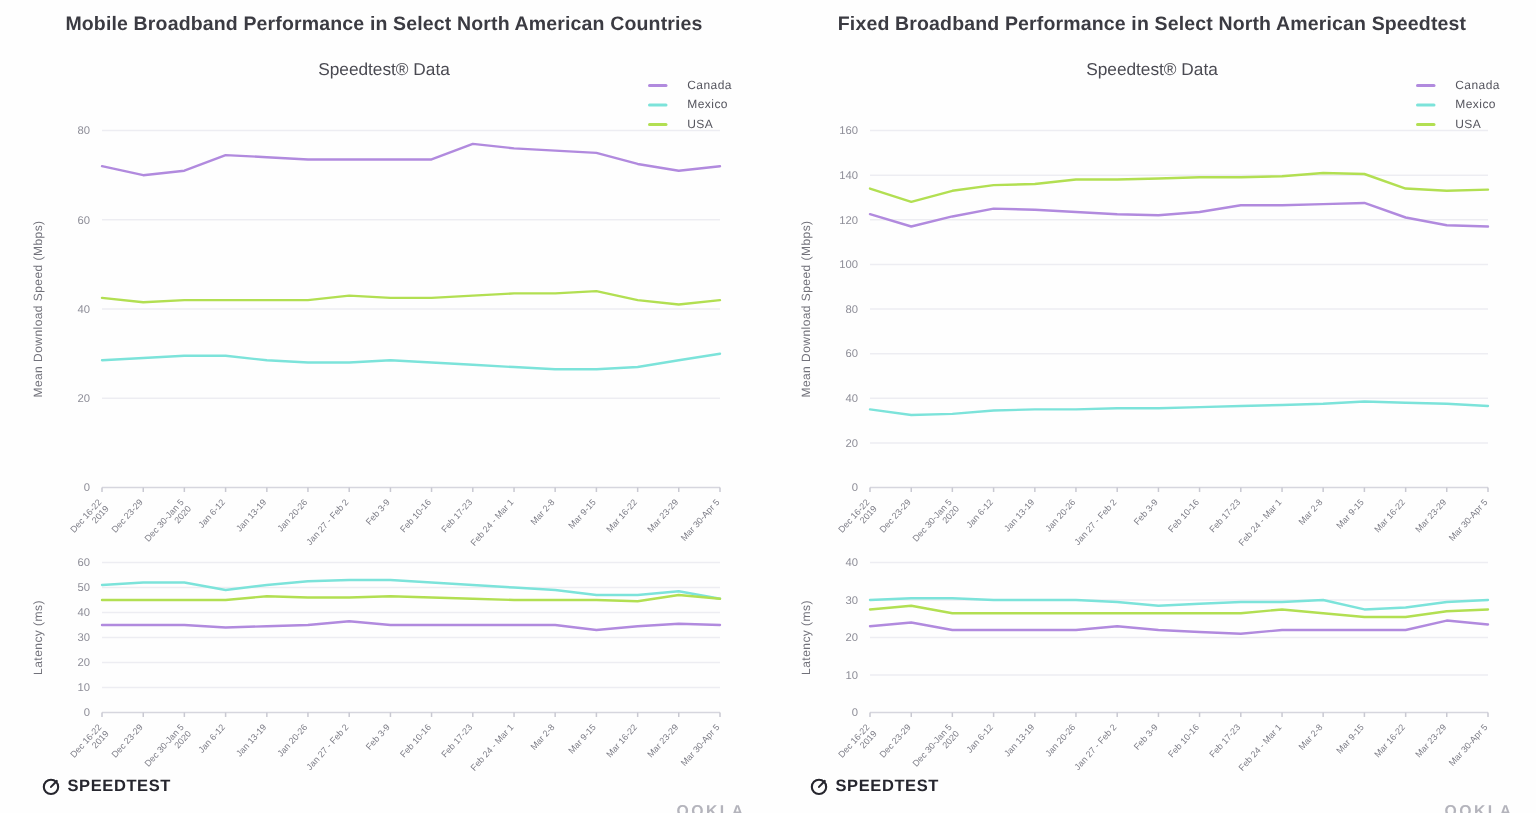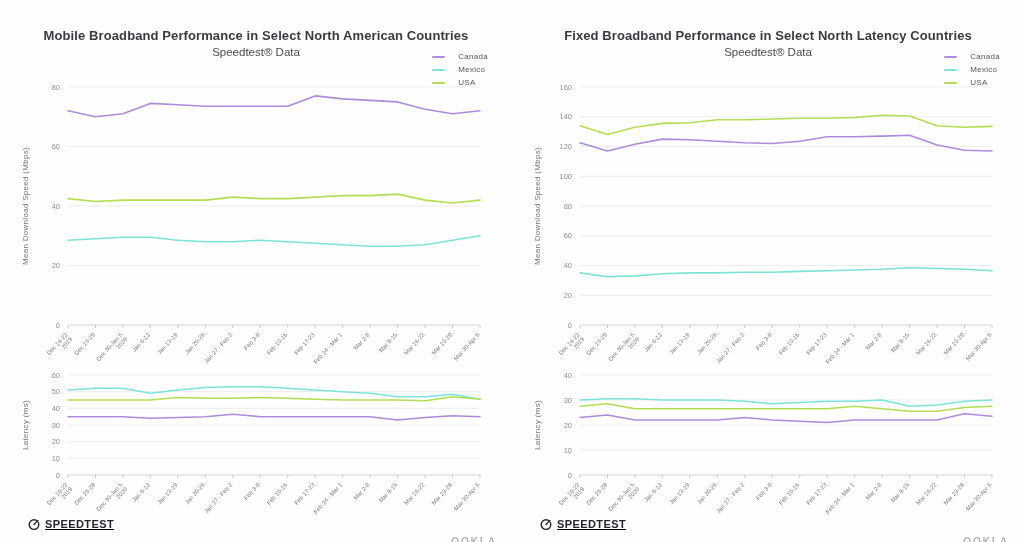--- a/index.html
+++ b/index.html
@@ -1,33 +1,33 @@
 <!DOCTYPE html>
 <html><head>
 <meta charset="utf-8">
 <style>
   html,body{margin:0;padding:0;background:#fefefe;}
   body{width:1024px;height:542px;overflow:hidden;font-family:"Liberation Sans",sans-serif;}
   .figure{display:flex;width:1024px;height:542px;}
   .panel{position:relative;width:512px;height:542px;}
-  .titles{position:absolute;top:28px;left:0;width:100%;text-align:center;}
+  .titles{position:absolute;top:8px;left:0;width:100%;text-align:center;}
   .panel-title{font-size:13px;font-weight:bold;color:#3b3b42;letter-spacing:.1px;}
-  .panel-subtitle{font-size:11.5px;color:#4a4a52;margin-top:3px;}
+  .panel-subtitle{font-size:11.5px;color:#4a4a52;margin-top:18px;}
   .legend{position:absolute;top:52px;right:24px;display:flex;flex-direction:column;gap:4px;z-index:2;}
   .legend-row{display:flex;align-items:center;gap:13px;}
   .legend-dash{display:inline-block;width:13px;height:2px;border-radius:2px;background:#999;}
   .legend-label{font-size:8px;color:#55555e;letter-spacing:.3px;}
   svg.chart{position:absolute;left:0;display:block;}
   svg.chart-download{top:46px;}
   svg.chart-latency{top:368px;}
   .ytick{font-size:7.5px;fill:#8e8e98;}
   .xtick{font-size:6px;fill:#7b7b85;}
   .ylabel{font-size:8px;fill:#71717a;letter-spacing:.3px;}
   .footer{position:absolute;left:0;bottom:7px;width:100%;height:18px;}
-  .brand{position:absolute;left:27px;top:0;display:flex;align-items:center;gap:4px;text-decoration:underline;}
+  .brand{position:absolute;left:27px;top:0;display:flex;align-items:center;gap:4px;}
   .brand-text{font-size:11px;font-weight:bold;color:#26262e;letter-spacing:.4px;}
   .ookla{position:absolute;right:15px;top:18px;font-size:10.5px;color:#b4b4bc;letter-spacing:1.6px;font-weight:bold;}
 </style>
 </head>
 <body>
 
 <div class="figure">
 
   <div class="panel">
     <div class="titles">
@@ -155,21 +155,21 @@
           <line x1="12" y1="13" x2="18.6" y2="6.2" stroke="#26262e" stroke-width="2.4" stroke-linecap="round"></line>
         </svg>
         <span class="brand-text">SPEEDTEST</span>
       </div>
       <span class="ookla">OOKLA</span>
     </div>
   </div>
 
   <div class="panel">
     <div class="titles">
-      <div class="panel-title">Fixed Broadband Performance in Select North Latency Countries</div>
+      <div class="panel-title">Fixed Broadband Performance in Select North American Speedtest</div>
       <div class="panel-subtitle">Speedtest® Data</div>
     </div>
     <div class="legend">
       <div class="legend-row">
         <span class="legend-dash" style="background: rgb(177, 138, 222);"></span>
         <span class="legend-label">Canada</span>
       </div>
       <div class="legend-row">
         <span class="legend-dash" style="background: rgb(124, 227, 218);"></span>
         <span class="legend-label">Mexico</span>

